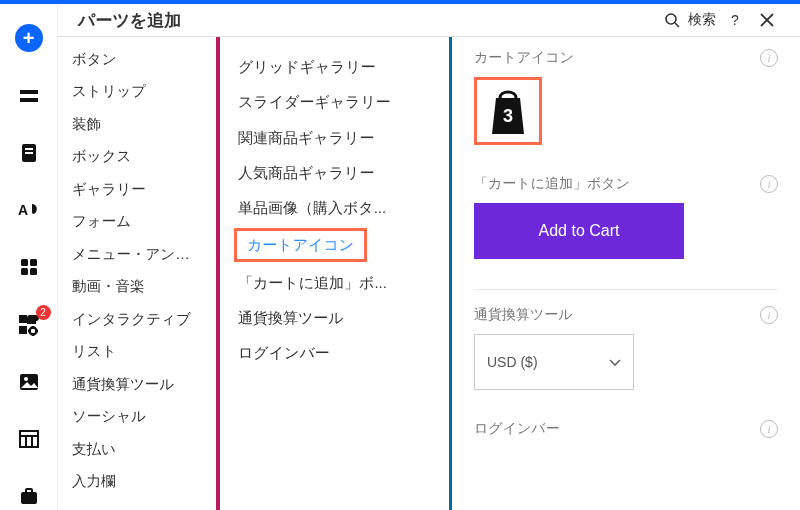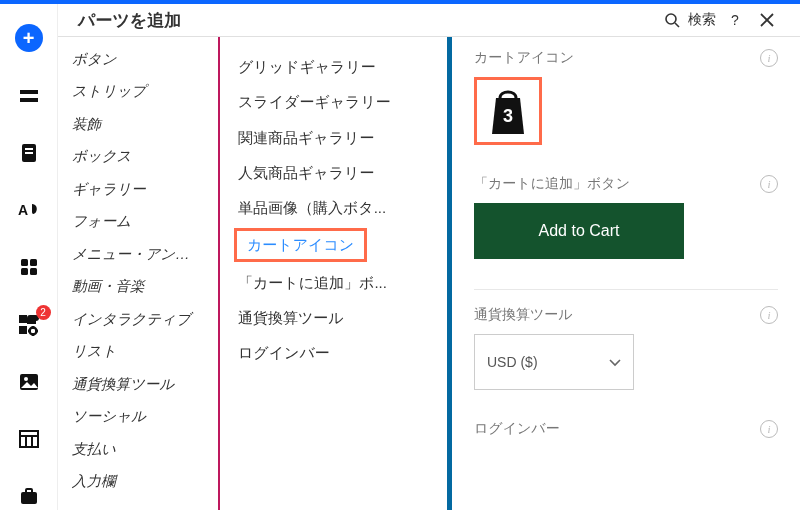--- a/index.html
+++ b/index.html
@@ -11,33 +11,33 @@
   .rail-btn svg { display: block; }
   .plus-circle { width: 28px; height: 28px; border-radius: 50%; background: #0b66ff; color: #fff; display: flex; align-items: center; justify-content: center; font-size: 20px; font-weight: 700; line-height: 1; }
   .badge { position: absolute; top: -6px; right: -8px; background: #e33; color: #fff; font-size: 10px; width: 15px; height: 15px; border-radius: 50%; display: flex; align-items: center; justify-content: center; }
   .panel { flex: 1; display: flex; flex-direction: column; }
   .panel-header { height: 32px; border-bottom: 1px solid #e0e0e0; display: flex; align-items: center; padding: 16px 20px; }
   .panel-title { font-size: 17px; font-weight: 700; flex: 1; }
   .header-action { width: 26px; display: flex; align-items: center; justify-content: center; color: #333; cursor: pointer; margin-left: 6px; }
   .search-wrap { display: flex; align-items: center; gap: 8px; cursor: pointer; }
   .panel-body { flex: 1; display: flex; overflow: hidden; }
   .col { overflow-y: auto; }
-  .col1 { width: 162px; border-right: 2px solid #be185d; padding: 6px 0 10px; font-style: italic; }
-  .col2 { width: 232px; border-right: 5px solid #0369a1; padding: 12px 0; }
+  .col1 { width: 162px; border-right: 4px solid #be185d; padding: 6px 0 10px; }
+  .col2 { width: 232px; border-right: 3px solid #0369a1; padding: 12px 0; }
   .col3 { flex: 1; padding: 12px 22px; }
   .c1-item, .c2-item { font-size: 14.5px; color: #333; padding: 5px 14px; cursor: pointer; white-space: nowrap; overflow: hidden; text-overflow: ellipsis; line-height: 1.55; }
   .c2-item { padding: 6px 18px; font-size: 15px; }
   .highlight-orange { display: inline-block; border: 3px solid #ff6b4a; padding: 2px 10px; }
   .selected-blue { color: #2b8cff; }
   .section { margin-bottom: 30px; }
   .section-head { display: flex; align-items: center; color: #777; font-size: 14px; margin-bottom: 10px; }
   .section-head .label { flex: 1; }
   .info-circle { width: 18px; height: 18px; border: 1.5px solid #bbb; border-radius: 50%; color: #bbb; display: flex; align-items: center; justify-content: center; font-size: 11px; font-style: italic; font-family: serif; cursor: pointer; }
   .cart-icon-box { border: 3px solid #ff6b4a; width: 68px; height: 68px; display: flex; align-items: center; justify-content: center; }
-  .addcart-btn { background: #14532d; color: #fff; width: 210px; height: 56px; display: flex; align-items: center; justify-content: center; font-size: 16px; cursor: pointer; }
+  .addcart-btn { background: #6d28d9; color: #fff; width: 210px; height: 56px; display: flex; align-items: center; justify-content: center; font-size: 16px; cursor: pointer; }
   .divider { height: 1px; background: #e8e8e8; margin: 4px 0 16px; }
   .currency-select { border: 1px solid #ccc; width: 160px; height: 56px; display: flex; align-items: center; padding: 0 12px; color: #555; cursor: pointer; position: relative; }
   .currency-select .chev { margin-left: auto; }
 </style>
 </head>
 <body>
 
 <div class="top-blue-bar"></div>
 <div class="app">
 

